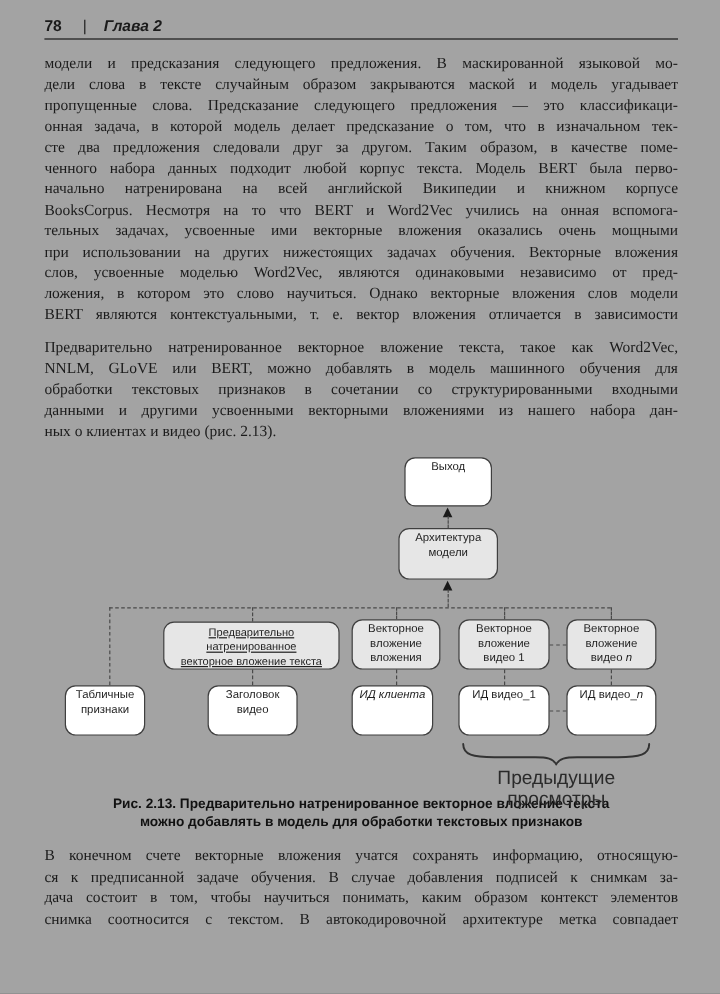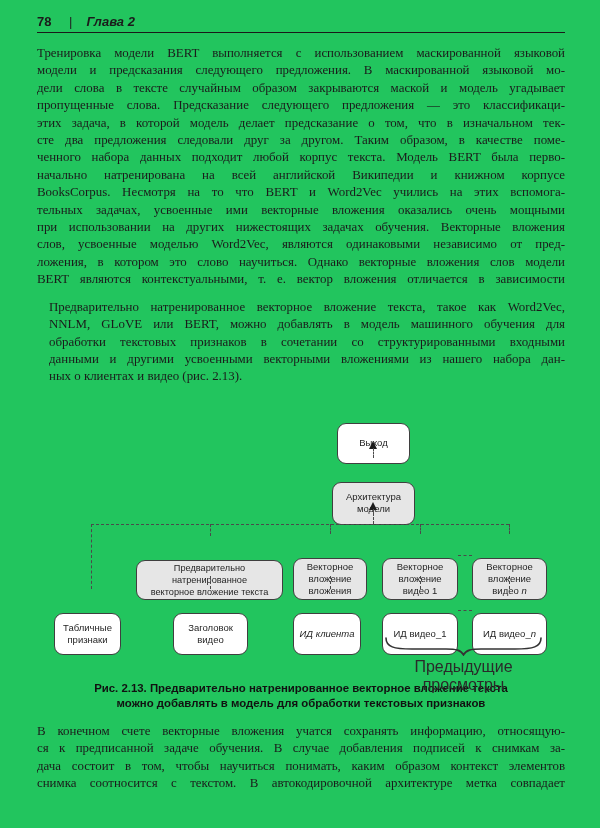--- a/index.html
+++ b/index.html
@@ -1,42 +1,42 @@
 <!DOCTYPE html>
 <html lang="ru"><head>
 <meta charset="utf-8">
 <style>
   html,body{margin:0;padding:0;background:#888;}
   .page{
-    position:relative;width:600px;height:828px;background:#22c55e;
+    position:relative;width:600px;height:828px;background:#a3a3a3;
     margin:0 auto;overflow:hidden;
     font-family:"Liberation Serif",serif;color:#1b1b1b;
   }
   .content{margin:0 35px 0 37px;}
   
   .hdr{padding-top:15px;display:flex;align-items:baseline;
        font-family:"Liberation Sans",sans-serif;font-size:13px;line-height:14px;font-weight:bold;}
   .hdr .num{min-width:30px;}
   .hdr .sep{font-weight:400;color:#222;margin:0 14px 0 2px;}
   .hdr .chap{font-style:italic;}
   .rule{border:none;border-top:1.6px solid #1a1a1a;margin:3px 0 0 0;}
   
   .para{margin-top:12px;}
-  .para.p2{margin-top:10px;margin-left:12px;}
+  .para.p2{margin-top:10px;}
   .tline{font-size:12.9px;line-height:17.4px;text-align:justify;text-align-last:justify;
          white-space:normal;}
   .tline.tlast{text-align-last:left;}
   
   .diagram{position:relative;height:282px;margin:5px -35px 0 -37px;width:600px;
            font-family:"Liberation Sans",sans-serif;color:#1f1f1f;}
   .node{position:absolute;box-sizing:border-box;border:1.4px solid #3f3f3f;border-radius:9px;
-        background:#fff;display:flex;flex-direction:column;align-items:center;justify-content:center;
-        text-align:center;font-size:9.5px;line-height:12px;padding:2px;margin-top:24px;}
+        background:#fff;display:flex;flex-direction:column;align-items:center;justify-content:flex-start;
+        text-align:center;font-size:9.5px;line-height:12px;padding:2px;}
   .node.gray{background:#e6e6e6;}
-  .node.small{font-size:9.2px;line-height:12px;}
+  .node.small{font-size:9.2px;line-height:12px;text-decoration:underline;}
   .vdash{position:absolute;width:0;border-left:1.3px dashed #4a4a4a;}
   .hdash{position:absolute;height:0;border-top:1.3px dashed #4a4a4a;}
   .arrowhead{position:absolute;width:0;height:0;
              border-left:4.5px solid transparent;border-right:4.5px solid transparent;
              border-bottom:8px solid #1a1a1a;}
   .bracewrap{position:absolute;}
   .bracelabel{position:absolute;text-align:center;font-size:16px;color:#2a2a2a;}
   .itn{font-style:italic;}
   
   .caption{margin-top:8px;text-align:center;font-family:"Liberation Sans",sans-serif;
@@ -49,29 +49,28 @@
   <div class="content">
 
     <div class="hdr">
       <span class="num">78</span>
       <span class="sep">|</span>
       <span class="chap">Глава 2</span>
     </div>
     <hr class="rule">
 
     <div class="para">
-      <div class="tline">Тренировка модели BERT выполняется с использованием маскированной языковой</div>
       <div class="tline">модели и предсказания следующего предложения. В маскированной языковой мо-</div>
       <div class="tline">дели слова в тексте случайным образом закрываются маской и модель угадывает</div>
       <div class="tline">пропущенные слова. Предсказание следующего предложения — это классификаци-</div>
-      <div class="tline">этих задача, в которой модель делает предсказание о том, что в изначальном тек-</div>
+      <div class="tline">онная задача, в которой модель делает предсказание о том, что в изначальном тек-</div>
       <div class="tline">сте два предложения следовали друг за другом. Таким образом, в качестве поме-</div>
       <div class="tline">ченного набора данных подходит любой корпус текста. Модель BERT была перво-</div>
       <div class="tline">начально натренирована на всей английской Википедии и книжном корпусе</div>
-      <div class="tline">BooksCorpus. Несмотря на то что BERT и Word2Vec учились на этих вспомога-</div>
+      <div class="tline">BooksCorpus. Несмотря на то что BERT и Word2Vec учились на онная вспомога-</div>
       <div class="tline">тельных задачах, усвоенные ими векторные вложения оказались очень мощными</div>
       <div class="tline">при использовании на других нижестоящих задачах обучения. Векторные вложения</div>
       <div class="tline">слов, усвоенные моделью Word2Vec, являются одинаковыми независимо от пред-</div>
       <div class="tline">ложения, в котором это слово научиться. Однако векторные вложения слов модели</div>
       <div class="tline">BERT являются контекстуальными, т. е. вектор вложения отличается в зависимости</div>
     </div>
 
     <div class="para p2">
       <div class="tline">Предварительно натренированное векторное вложение текста, такое как Word2Vec,</div>
       <div class="tline">NNLM, GLoVE или BERT, можно добавлять в модель машинного обучения для</div>

